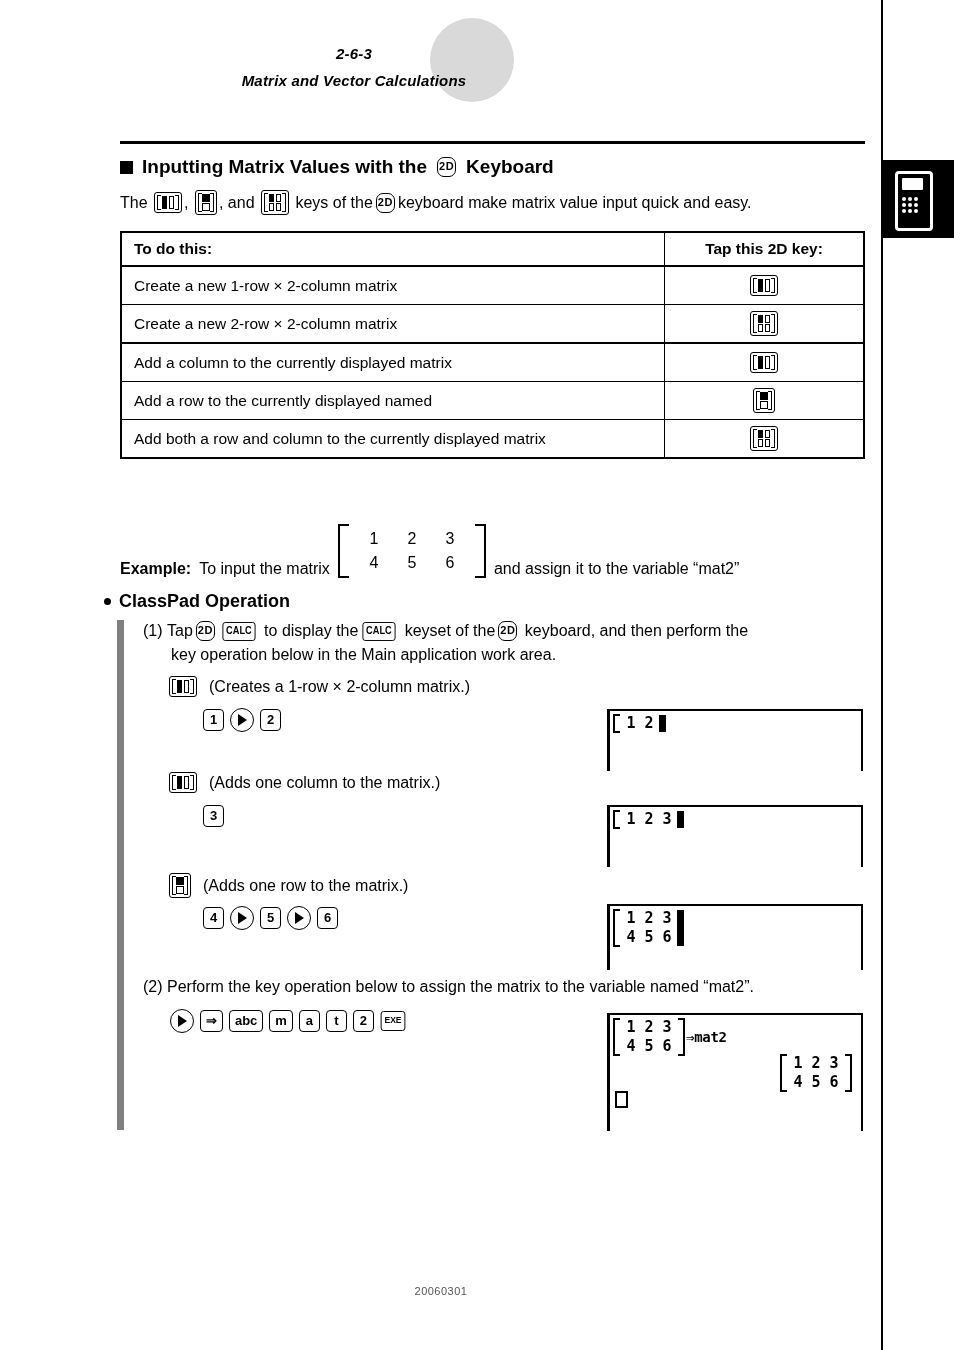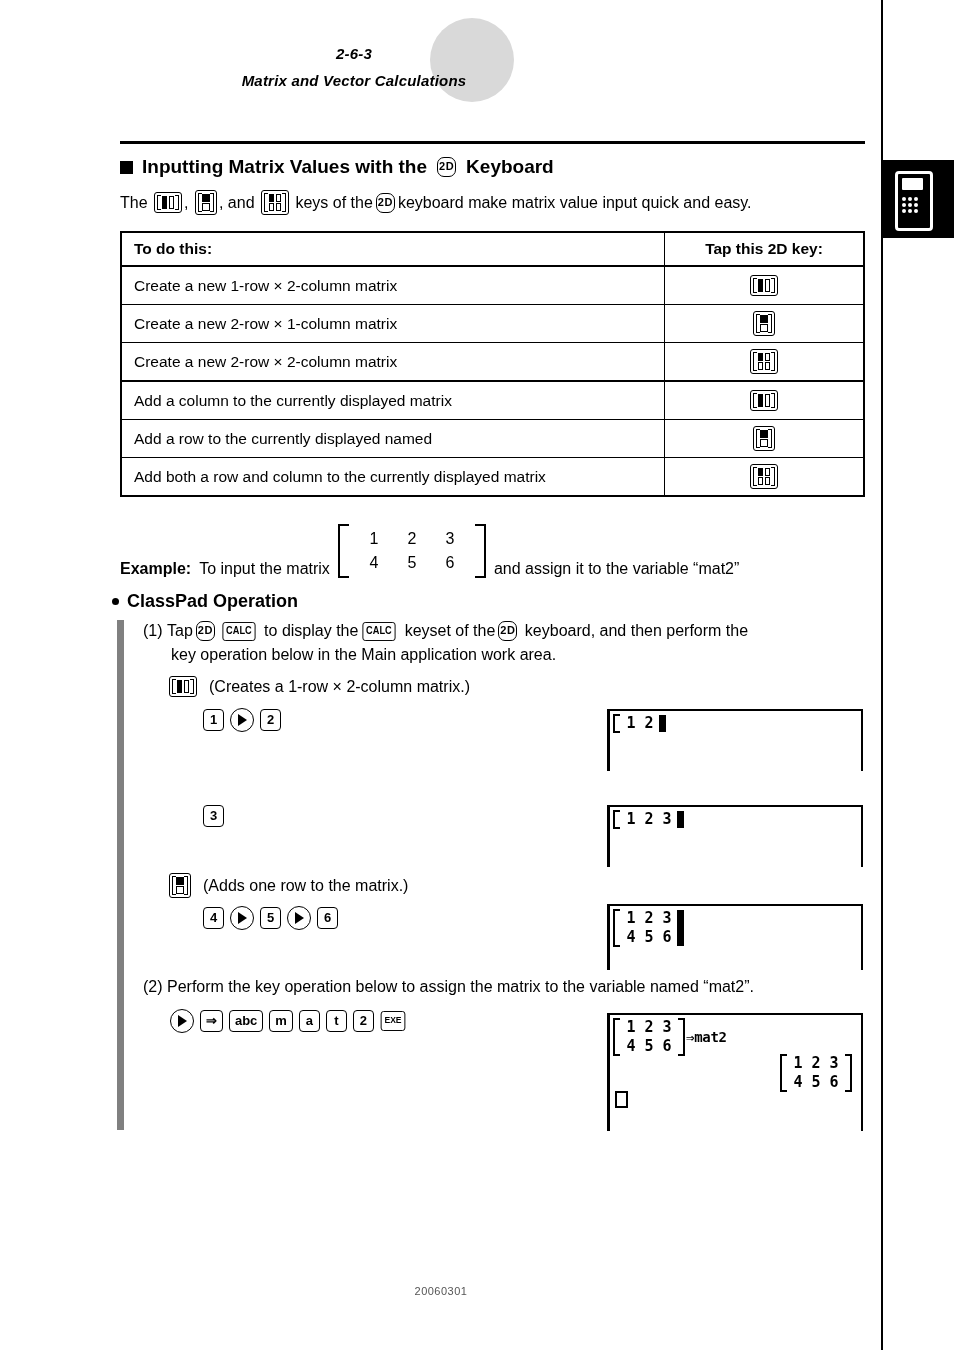--- a/index.html
+++ b/index.html
@@ -154,21 +154,21 @@
     width:9px;align-self:stretch;
   }
   .brk-l{border-left:2px solid #000;border-top:2px solid #000;border-bottom:2px solid #000;}
   .brk-r{border-right:2px solid #000;border-top:2px solid #000;border-bottom:2px solid #000;}
   .mrows{display:flex;flex-direction:column;padding:3px 6px;}
   .mrow{display:flex;}
   .mrow span{display:inline-block;width:38px;text-align:center;font-size:16px;line-height:24px;}
 
   
   .cp-head{
-    position:absolute;left:112px;top:591px;
+    position:absolute;left:104px;top:591px;
     font-size:18px;font-weight:bold;display:flex;align-items:center;gap:8px;
   }
   .dot-bullet{display:inline-block;width:7px;height:7px;background:#000;border-radius:50%;}
 
   .vbar{
     position:absolute;left:117px;top:620px;width:7px;height:510px;background:#808080;
   }
 
   .step{position:absolute;font-size:16px;}
   .step1{left:143px;top:620px;width:720px;line-height:22px;}
@@ -318,32 +318,20 @@
       <td class="keycell">
         <span class="mkey m1x2">
           <span class="brk l"></span><span class="brk r"></span>
           <span class="cells">
                 <span class="c fill"></span>
                 <span class="c"></span>
               </span>
         </span>
       </td>
     </tr>
-    <tr>
-      <td class="desc">Create a new 2-row × 1-column matrix</td>
-      <td class="keycell">
-        <span class="mkey m2x1">
-          <span class="brk l"></span><span class="brk r"></span>
-          <span class="cells">
-                <span class="c fill"></span>
-                <span class="c"></span>
-              </span>
-        </span>
-      </td>
-    </tr>
     <tr class="r3">
       <td class="desc">Create a new 2-row × 2-column matrix</td>
       <td class="keycell">
         <span class="mkey m2x2">
           <span class="brk l"></span><span class="brk r"></span>
           <span class="cells">
                 <span class="c fill"></span>
                 <span class="c"></span>
                 <span class="c"></span>
                 <span class="c"></span>
@@ -446,20 +434,31 @@
         </span>
     </span>
     <span class="cap">(Creates a 1-row × 2-column matrix.)</span>
   </div>
   <div class="keyline kl-a2">
     <span class="kbox">1</span>
     <span class="karrow"></span>
     <span class="kbox">2</span>
   </div>
 
+  <div class="keyline kl-b">
+    <span class="mkey m1x2">
+      <span class="brk l"></span>
+        <span class="brk r"></span>
+      <span class="cells">
+          <span class="c fill"></span>
+          <span class="c"></span>
+        </span>
+    </span>
+    <span class="cap">(Adds one column to the matrix.)</span>
+  </div>
   <div class="keyline kl-b2">
     <span class="kbox">3</span>
   </div>
 
   <div class="keyline kl-c">
     <span class="mkey m2x1">
       <span class="brk l"></span>
         <span class="brk r"></span>
       <span class="cells">
           <span class="c fill"></span>

